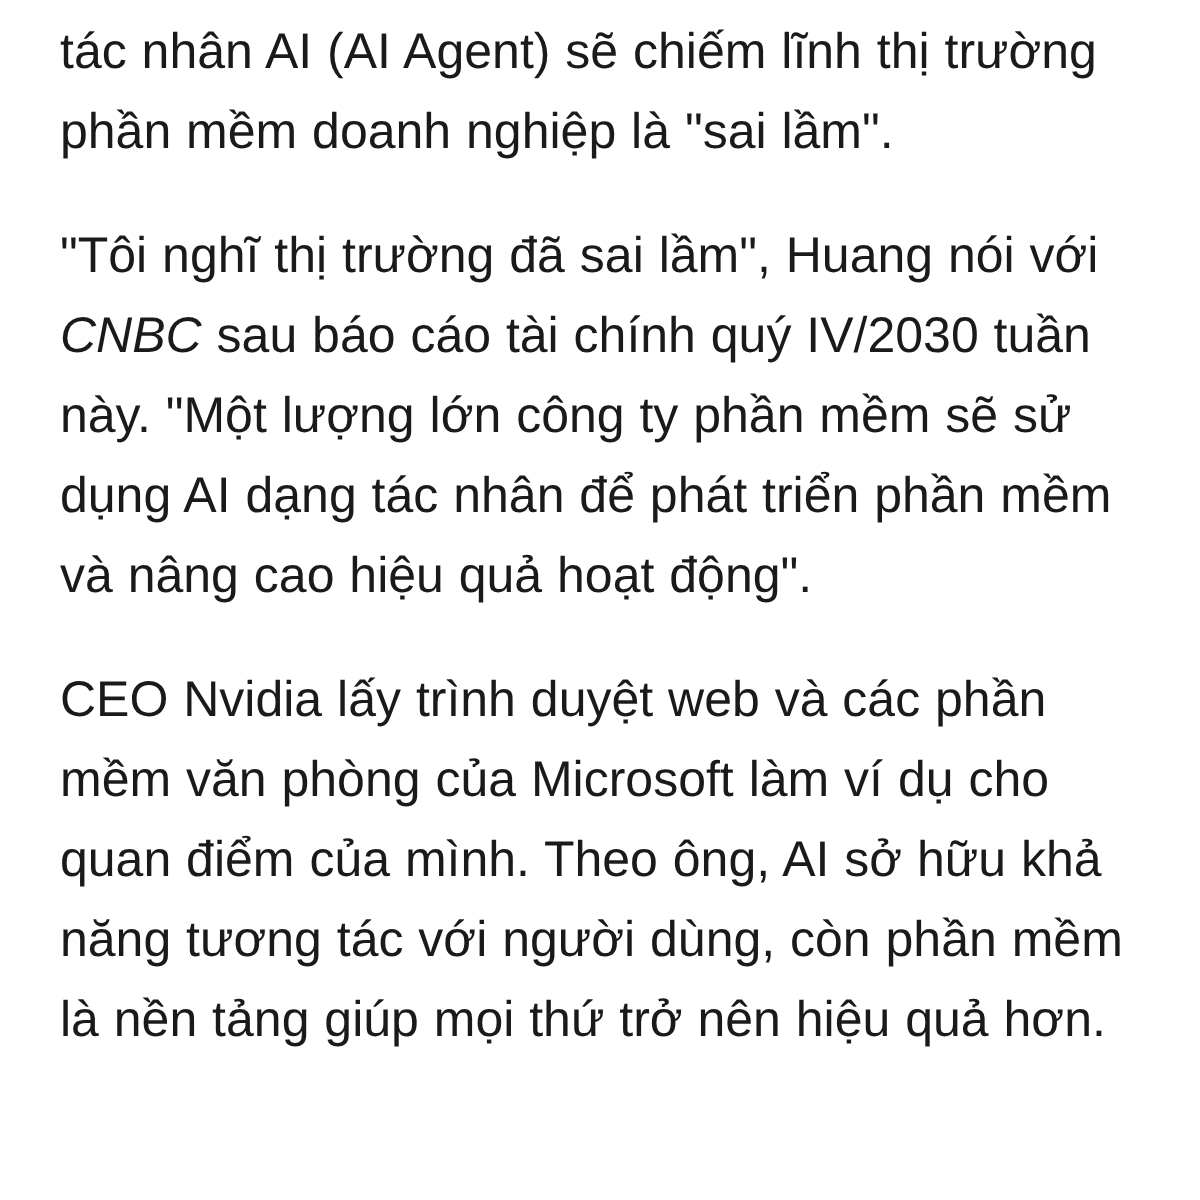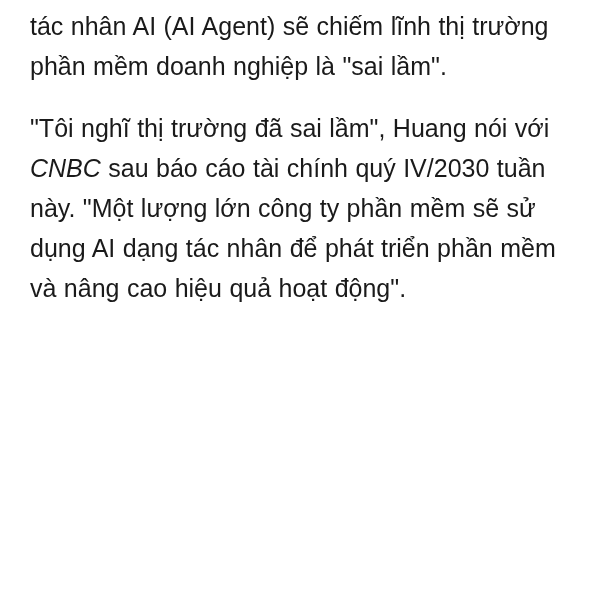--- a/index.html
+++ b/index.html
@@ -42,14 +42,15 @@
 </style>
 </head>
 <body>
 
 <div class="article">
 
   <p class="para para-clip">CEO Nvidia Jensen Huang cho rằng suy nghĩ tác nhân AI (AI Agent) sẽ chiếm lĩnh thị trường phần mềm doanh nghiệp là "sai lầm".</p>
 
   <p class="para"><span>"Tôi nghĩ thị trường đã sai lầm", Huang nói với </span><em>CNBC</em><span> sau báo cáo tài chính quý IV/2030 tuần này. "Một lượng lớn công ty phần mềm sẽ sử dụng AI dạng tác nhân để phát triển phần mềm và nâng cao hiệu quả hoạt động".</span></p>
 
+  <p class="para">CEO Nvidia lấy trình duyệt web và các phần mềm văn phòng của Microsoft làm ví dụ cho quan điểm của mình. Theo ông, AI sở hữu khả năng tương tác với người dùng, còn phần mềm là nền tảng giúp mọi thứ trở nên hiệu quả hơn.</p>
 
 </div>
 
 </body></html>

